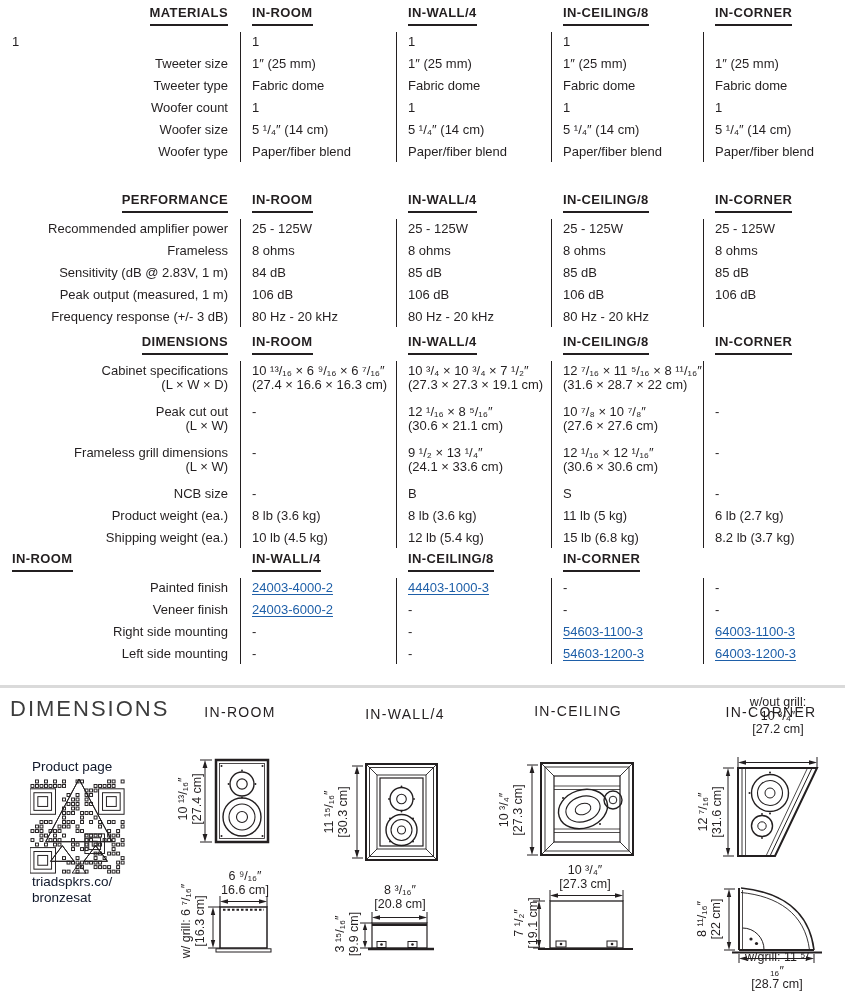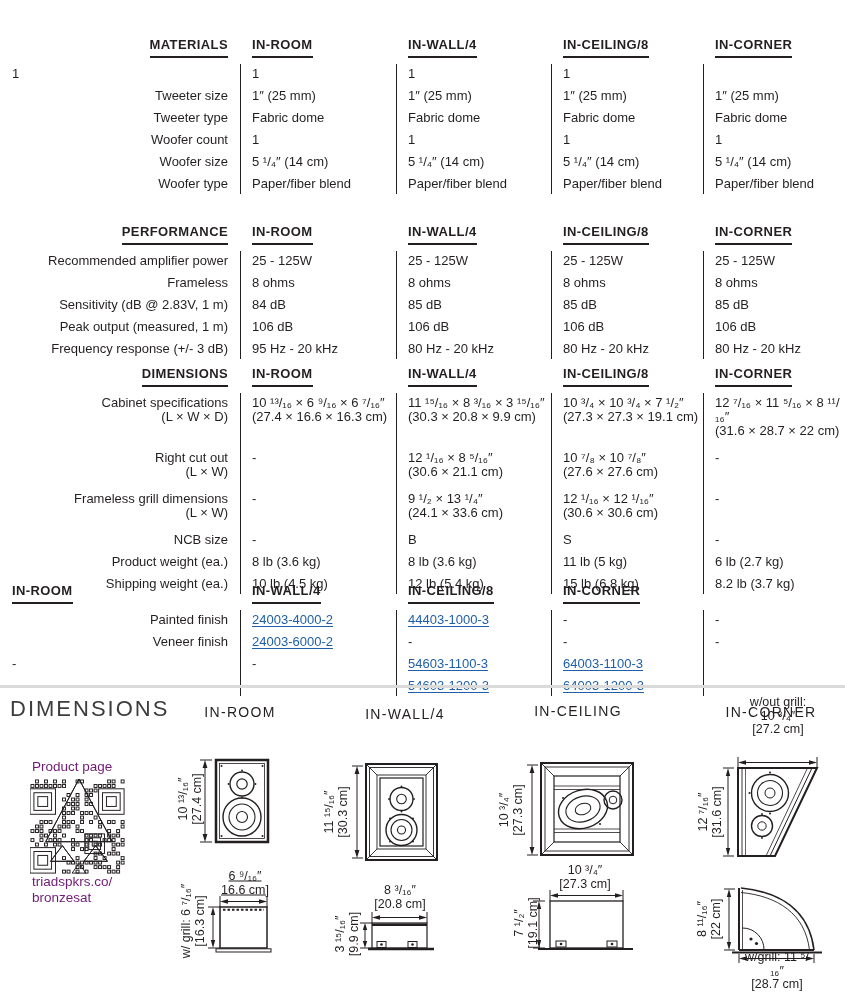--- a/index.html
+++ b/index.html
@@ -1,20 +1,20 @@
 <!DOCTYPE html>
 <html><head>
 <meta charset="utf-8">
 <style>
   html,body{margin:0;padding:0;background:#fff;}
   body{width:845px;height:993px;overflow:hidden;font-family:"Liberation Sans","DejaVu Sans",sans-serif;color:#231f20;}
   #sheet{position:relative;width:845px;height:993px;background:#fff;}
 
   
-  .spec-section{position:absolute;left:0;width:744px;margin-top:32px;}
+  .spec-section{position:absolute;left:0;width:744px;}
   .head-row,.t-row{display:grid;grid-template-columns:240px 156px 155px 152px 142px;}
   .sec-title{text-align:right;padding-right:12px;font-weight:bold;font-size:13px;letter-spacing:.4px;line-height:18px;}
   .sec-title span, .col-head span{display:inline-block;border-bottom:2px solid #231f20;padding-bottom:2px;}
   .col-head{padding-left:12px;font-weight:bold;font-size:13px;letter-spacing:.4px;line-height:18px;}
   .head-row{margin-bottom:5px;}
   .t-body{position:relative;}
   .t-row .t-label{text-align:right;padding-right:12px;}
   .t-row .t-cell{padding-left:12px;}
   .t-row .t-label,.t-row .t-cell{font-size:13px;line-height:22px;min-height:22px;white-space:pre-line;}
   .t-row.multi .t-label,.t-row.multi .t-cell{line-height:14px;padding-top:4px;padding-bottom:9px;min-height:0;}
@@ -24,21 +24,21 @@
   
   #divider{position:absolute;left:0;top:685px;width:845px;height:3px;background:#dadada;}
   #dims-heading{position:absolute;left:10px;top:696px;font-size:22px;letter-spacing:2px;font-weight:300;color:#3c3c3c;}
   .dim-col-title{position:absolute;transform:translate(-50%,-50%);font-size:14px;letter-spacing:1.3px;white-space:nowrap;}
   .dim-label{position:absolute;transform:translate(-50%,-50%);font-size:12.5px;line-height:13.5px;text-align:center;white-space:pre-line;}
   .dim-label.rot{transform:translate(-50%,-50%) rotate(-90deg);}
   .drawing{position:absolute;}
   .drawing svg line,.drawing svg rect,.drawing svg circle,.drawing svg ellipse,.drawing svg path,.drawing svg polygon{stroke:#231f20;fill:none;}
   .drawing svg polygon.arrow{fill:#231f20;stroke:none;}
   .drawing svg .dot{fill:#231f20;stroke:none;}
-  #qr-label,#qr-url{position:absolute;color:#701a75;font-size:13.5px;line-height:15.5px;white-space:pre-line;}
+  #qr-label,#qr-url{position:absolute;color:#0f172a;font-size:13.5px;line-height:15.5px;white-space:pre-line;}
 </style>
 </head>
 <body>
 
 <div id="sheet">
 
   <div class="spec-section" style="top:4px;">
     <div class="head-row">
       <div class="sec-title"><span>MATERIALS</span></div>
     <div class="col-head"><span>IN-ROOM</span></div>
@@ -127,21 +127,20 @@
         </div>
         <div class="t-row">
           <div class="t-label">Peak output (measured, 1 m)</div>
           <div class="t-cell">106 dB</div>
           <div class="t-cell">106 dB</div>
           <div class="t-cell">106 dB</div>
           <div class="t-cell">106 dB</div>
         </div>
         <div class="t-row">
           <div class="t-label">Frequency response  (+/- 3 dB)</div>
-          <div class="t-cell">95 Hz - 20 kHz</div>
           <div class="t-cell">80 Hz - 20 kHz</div>
           <div class="t-cell">80 Hz - 20 kHz</div>
           <div class="t-cell">80 Hz - 20 kHz</div>
         </div>
         <div class="vline" style="left: 240px;"></div>
         <div class="vline" style="left: 396px;"></div>
         <div class="vline" style="left: 551px;"></div>
         <div class="vline" style="left: 703px;"></div>
       </div>
   </div>
@@ -153,29 +152,27 @@
         <div class="col-head"><span>IN-WALL/4</span></div>
         <div class="col-head"><span>IN-CEILING/8</span></div>
         <div class="col-head"><span>IN-CORNER</span></div>
       </div>
     <div class="t-body">
         <div class="t-row multi">
           <div class="t-label">Cabinet specifications
 (L × W × D)</div>
           <div class="t-cell">10 ¹³/₁₆ × 6 ⁹/₁₆ × 6 ⁷/₁₆″
 (27.4 × 16.6 × 16.3 cm)</div>
-          <div class="t-cell">11 ¹⁵/₁₆ × 8 ³/₁₆ × 3 ¹⁵/₁₆″
-(30.3 × 20.8 × 9.9 cm)</div>
           <div class="t-cell">10 ³/₄ × 10 ³/₄ × 7 ¹/₂″
 (27.3 × 27.3 × 19.1 cm)</div>
           <div class="t-cell">12 ⁷/₁₆ × 11 ⁵/₁₆ × 8 ¹¹/₁₆″
 (31.6 × 28.7 × 22 cm)</div>
         </div>
         <div class="t-row multi">
-          <div class="t-label">Right cut out
+          <div class="t-label">Peak cut out
 (L × W)</div>
           <div class="t-cell">-</div>
           <div class="t-cell">12 ¹/₁₆ × 8 ⁵/₁₆″
 (30.6 × 21.1 cm)</div>
           <div class="t-cell">10 ⁷/₈ × 10 ⁷/₈″
 (27.6 × 27.6 cm)</div>
           <div class="t-cell">-</div>
         </div>
         <div class="t-row multi">
           <div class="t-label">Frameless grill dimensions
@@ -231,26 +228,28 @@
           <div class="t-cell">-</div>
         </div>
         <div class="t-row">
           <div class="t-label">Veneer finish</div>
           <div class="t-cell"><span class="pn-link">24003-6000-2</span></div>
           <div class="t-cell">-</div>
           <div class="t-cell">-</div>
           <div class="t-cell">-</div>
         </div>
         <div class="t-row">
+          <div class="t-label">Right side mounting</div>
           <div class="t-cell">-</div>
           <div class="t-cell">-</div>
           <div class="t-cell"><span class="pn-link">54603-1100-3</span></div>
           <div class="t-cell"><span class="pn-link">64003-1100-3</span></div>
         </div>
         <div class="t-row">
+          <div class="t-label">Left side mounting</div>
           <div class="t-cell">-</div>
           <div class="t-cell">-</div>
           <div class="t-cell"><span class="pn-link">54603-1200-3</span></div>
           <div class="t-cell"><span class="pn-link">64003-1200-3</span></div>
         </div>
         <div class="vline" style="left: 240px;"></div>
         <div class="vline" style="left: 396px;"></div>
         <div class="vline" style="left: 551px;"></div>
         <div class="vline" style="left: 703px;"></div>
       </div>
@@ -474,21 +473,21 @@
         <circle cx="44" cy="63" r="13" stroke-width="1.1"></circle>
         <circle cx="44" cy="63" r="5.5" stroke-width="1.1"></circle>
       <circle class="dot" cx="23.5" cy="12" r="1"></circle>
         <circle class="dot" cx="64.5" cy="12" r="1"></circle>
         <circle class="dot" cx="23.5" cy="82" r="1"></circle>
         <circle class="dot" cx="64.5" cy="82" r="1"></circle>
     </svg>
   </div>
   <div class="dim-label rot" style="left:190px;top:799px;">10 ¹³/₁₆″
 [27.4 cm]</div>
-  <div class="dim-label" style="left:245px;top:883px;text-decoration:underline;">6 ⁹/₁₆″
+  <div class="dim-label" style="left:245px;top:883px;">6 ⁹/₁₆″
 16.6 cm]</div>
   <div class="drawing" style="left:203px;top:894px;">
     <svg width="100" height="62" viewBox="0 0 100 62">
       <line x1="17" y1="2" x2="17" y2="13" stroke-width="1"></line>
         <line x1="64" y1="2" x2="64" y2="13" stroke-width="1"></line>
       <line x1="23" y1="7.5" x2="58" y2="7.5" stroke-width="1"></line>
       <polygon class="arrow" points="17,7.5 25,5.2 25,9.8"></polygon>
         <polygon class="arrow" points="64,7.5 56,5.2 56,9.8"></polygon>
       <rect x="17" y="13" width="47" height="41" fill="#fff" stroke-width="1.5"></rect>
       <line x1="20" y1="15.8" x2="61" y2="15.8" stroke-width="2" stroke-dasharray="2.5,2"></line>

